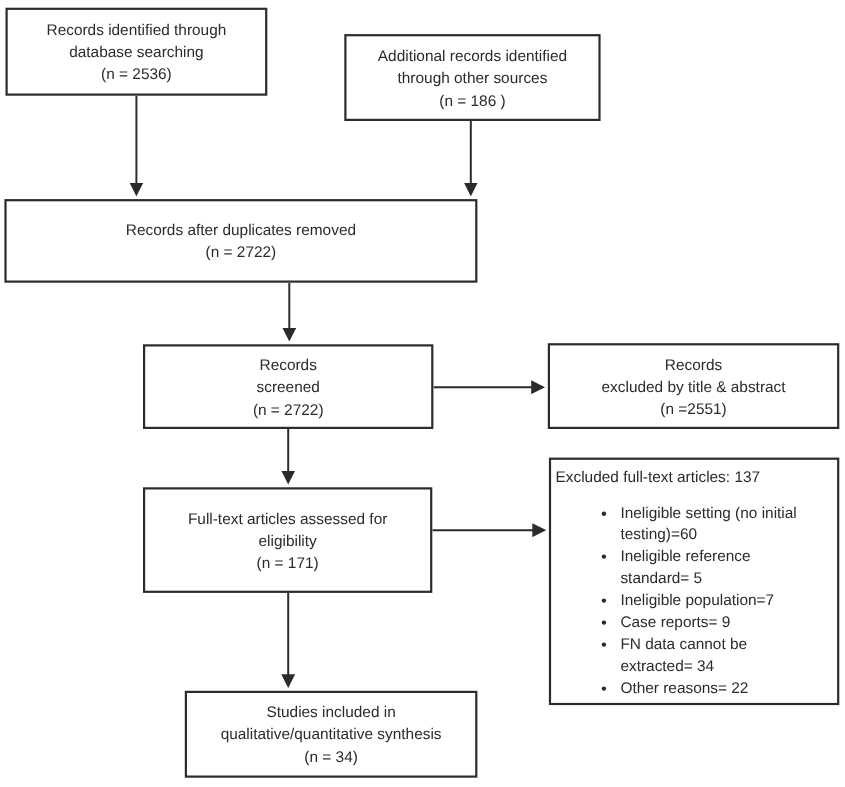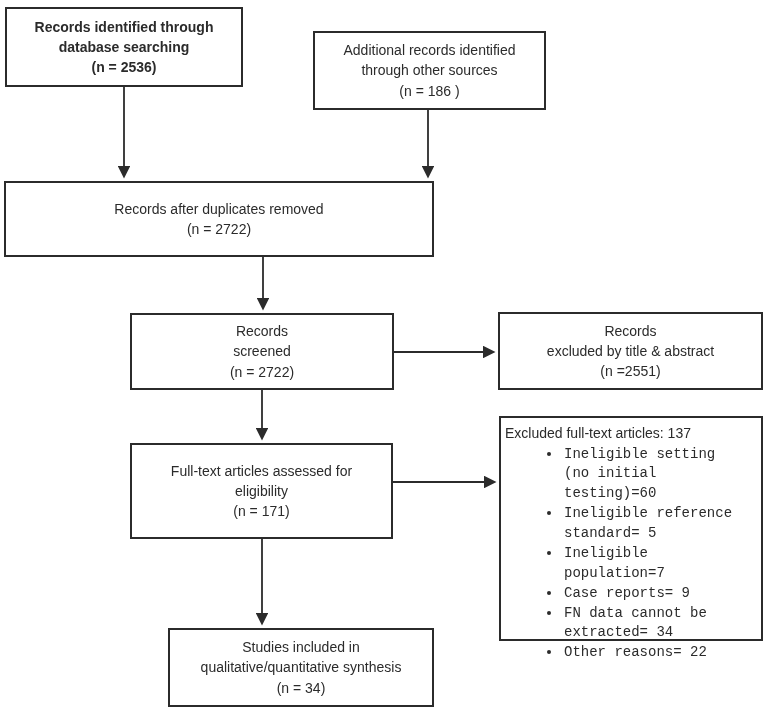--- a/index.html
+++ b/index.html
@@ -26,37 +26,36 @@
     display:flex;
     align-items:center;
     justify-content:center;
     text-align:center;
     font-size:14px;
     line-height:1.45;
   }
   .box-text{white-space:pre-line;width:100%;}
 
   
-  .b-identified-db   {left:5px;   top:7px;   width:238px; height:80px;font-weight:bold;}
+  .b-identified-db   {left:5px;   top:7px;   width:238px; height:80px;}
   .b-identified-other{left:313px; top:8px;   width:233px; height:79px;margin-top:23px;}
   .b-dedup           {left:4px;   top:181px; width:430px; height:76px;}
   .b-screened        {left:130px; top:313px; width:264px; height:77px;}
   .b-excluded-ta     {left:498px; top:312px; width:265px; height:78px;}
   .b-fulltext        {left:130px; top:443px; width:263px; height:96px;}
   .b-excluded-ft     {left:499px; top:416px; width:264px; height:225px;
                       display:block; text-align:left; padding:6px 6px 6px 4px;}
   .b-included        {left:129px; top:628px; width:266px; height:79px;margin-left:39px;}
 
   .b-excluded-ft .heading{font-size:14px; line-height:1.4;}
   .b-excluded-ft ul{
-    margin-top:1px;
+    margin-top:13px;
     list-style:disc;
     padding-left:57px;
     padding-right:10px;
-    font-family:Liberation Mono, monospace;
   }
   .b-excluded-ft li{
     font-size:14px;
     line-height:1.42;
     padding-left:2px;
   }
 </style>
 </head>
 <body>
 

